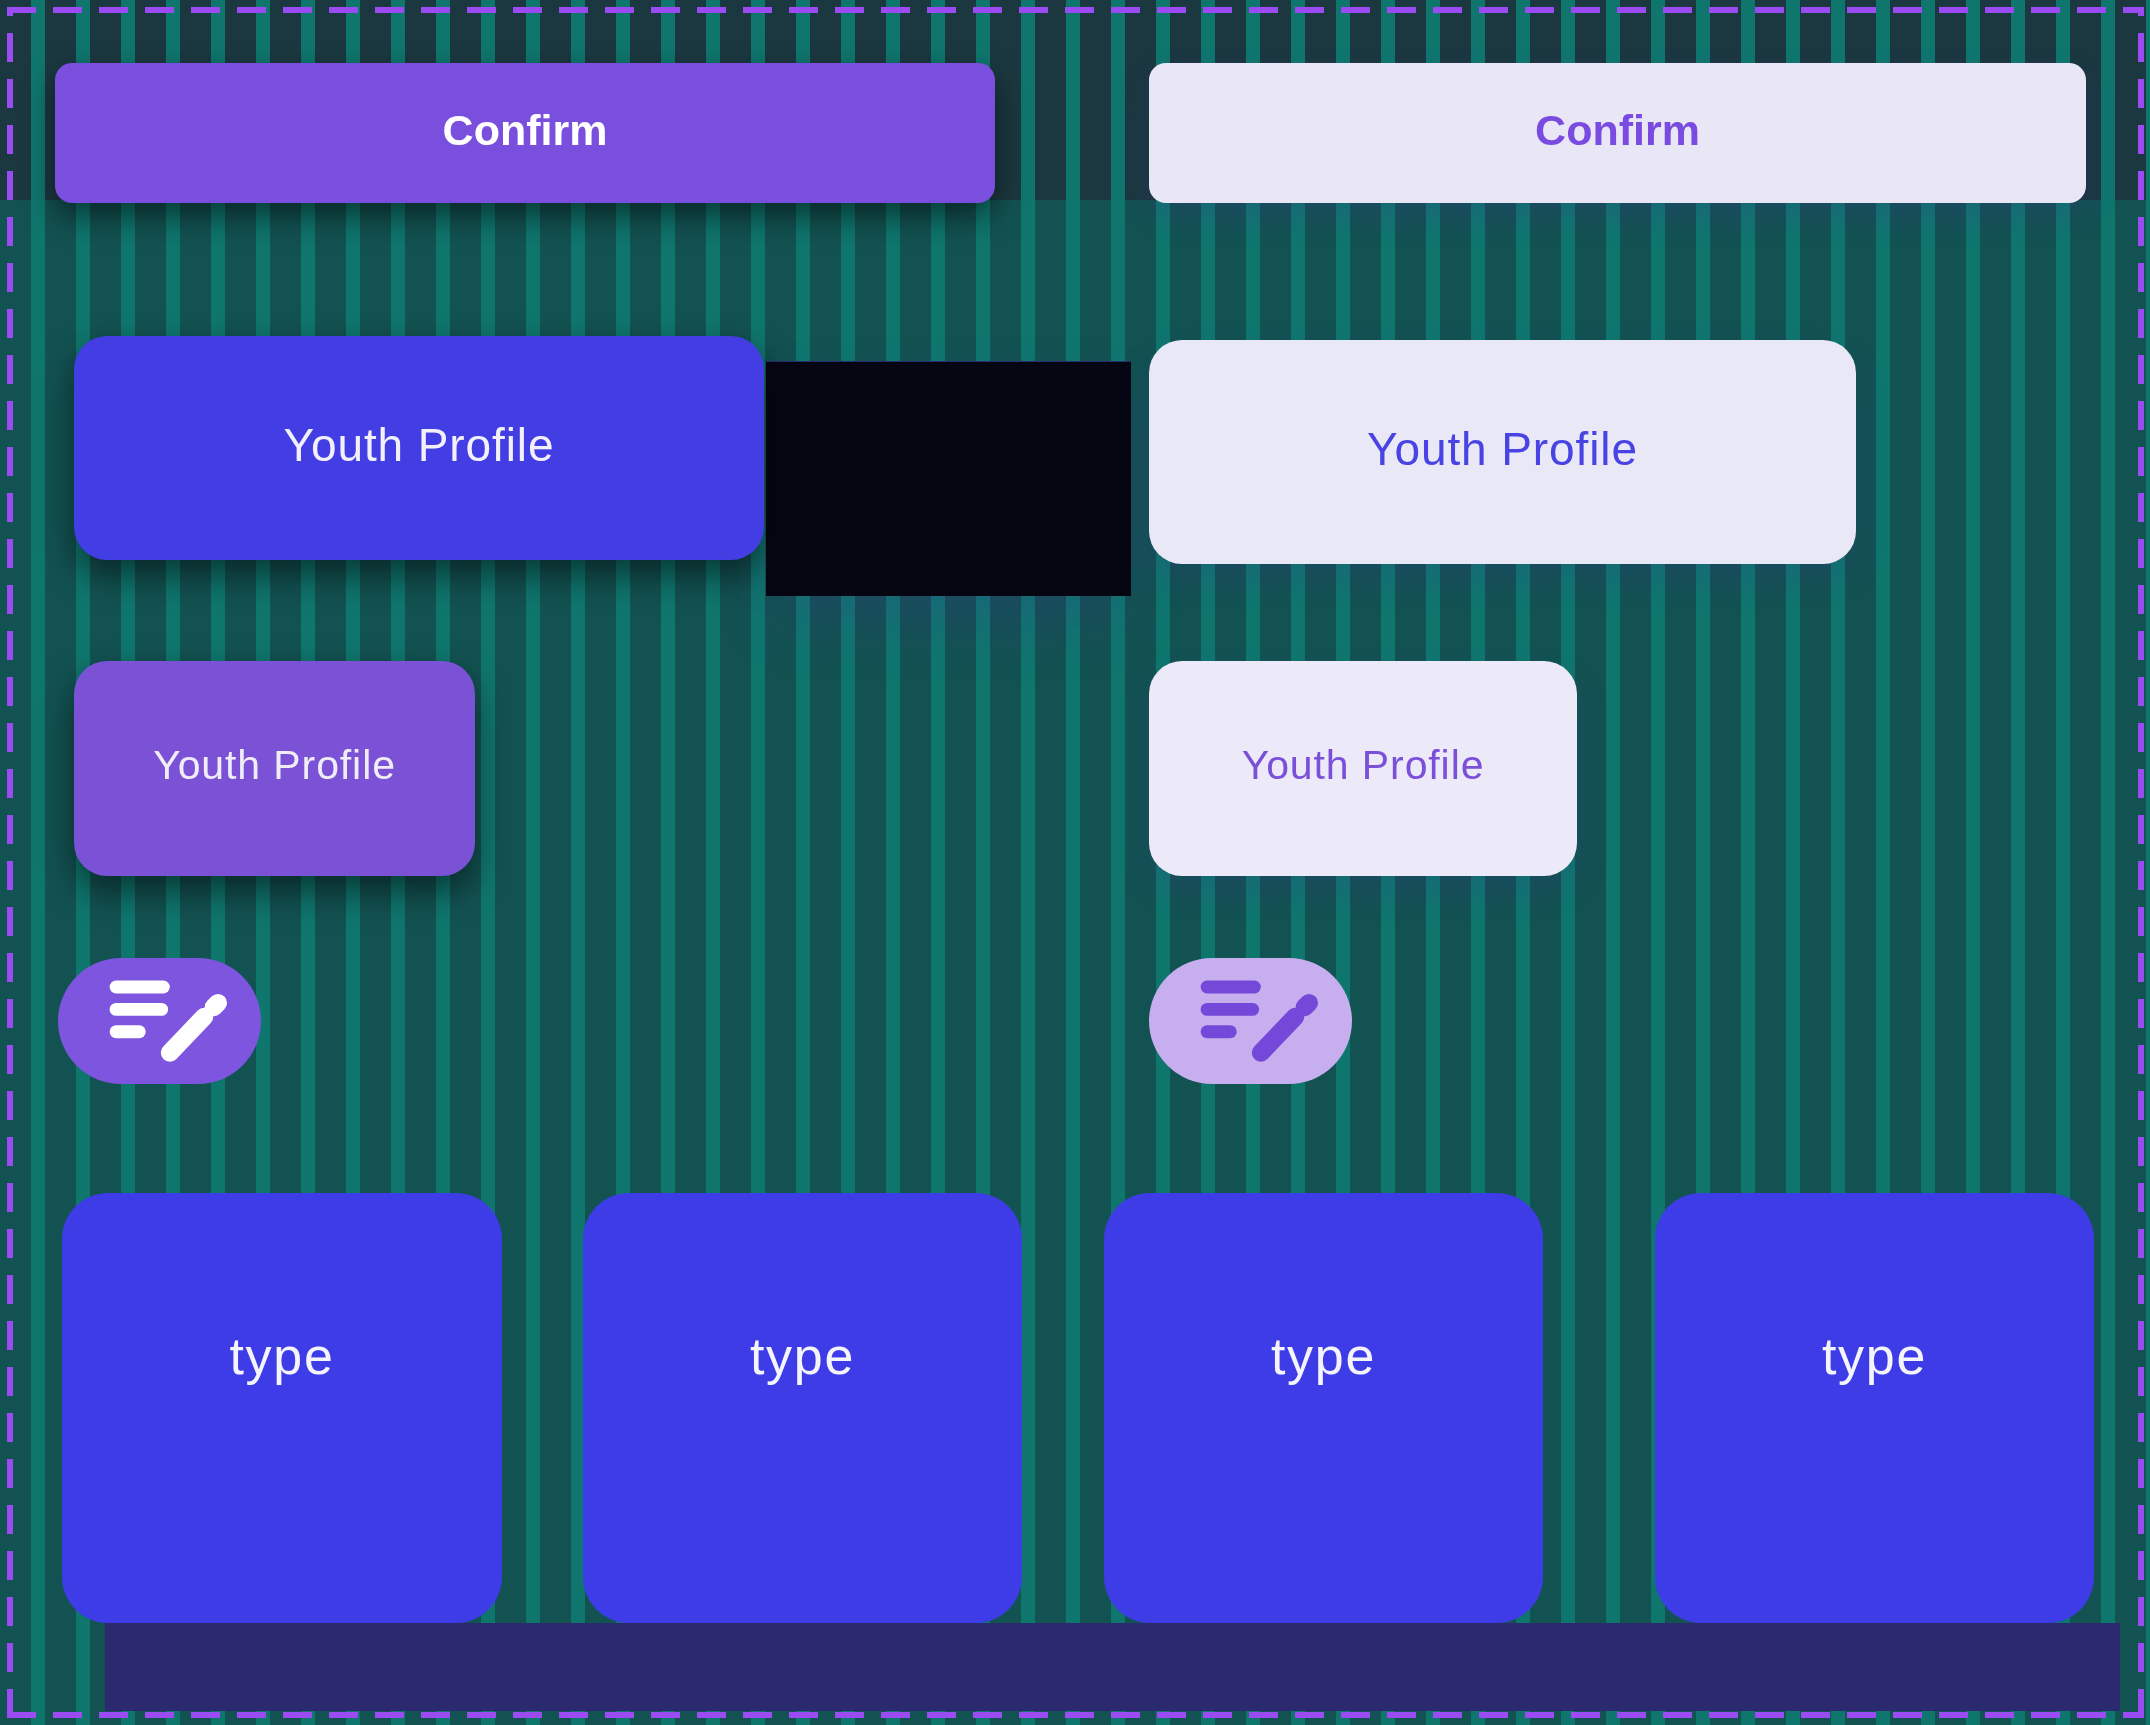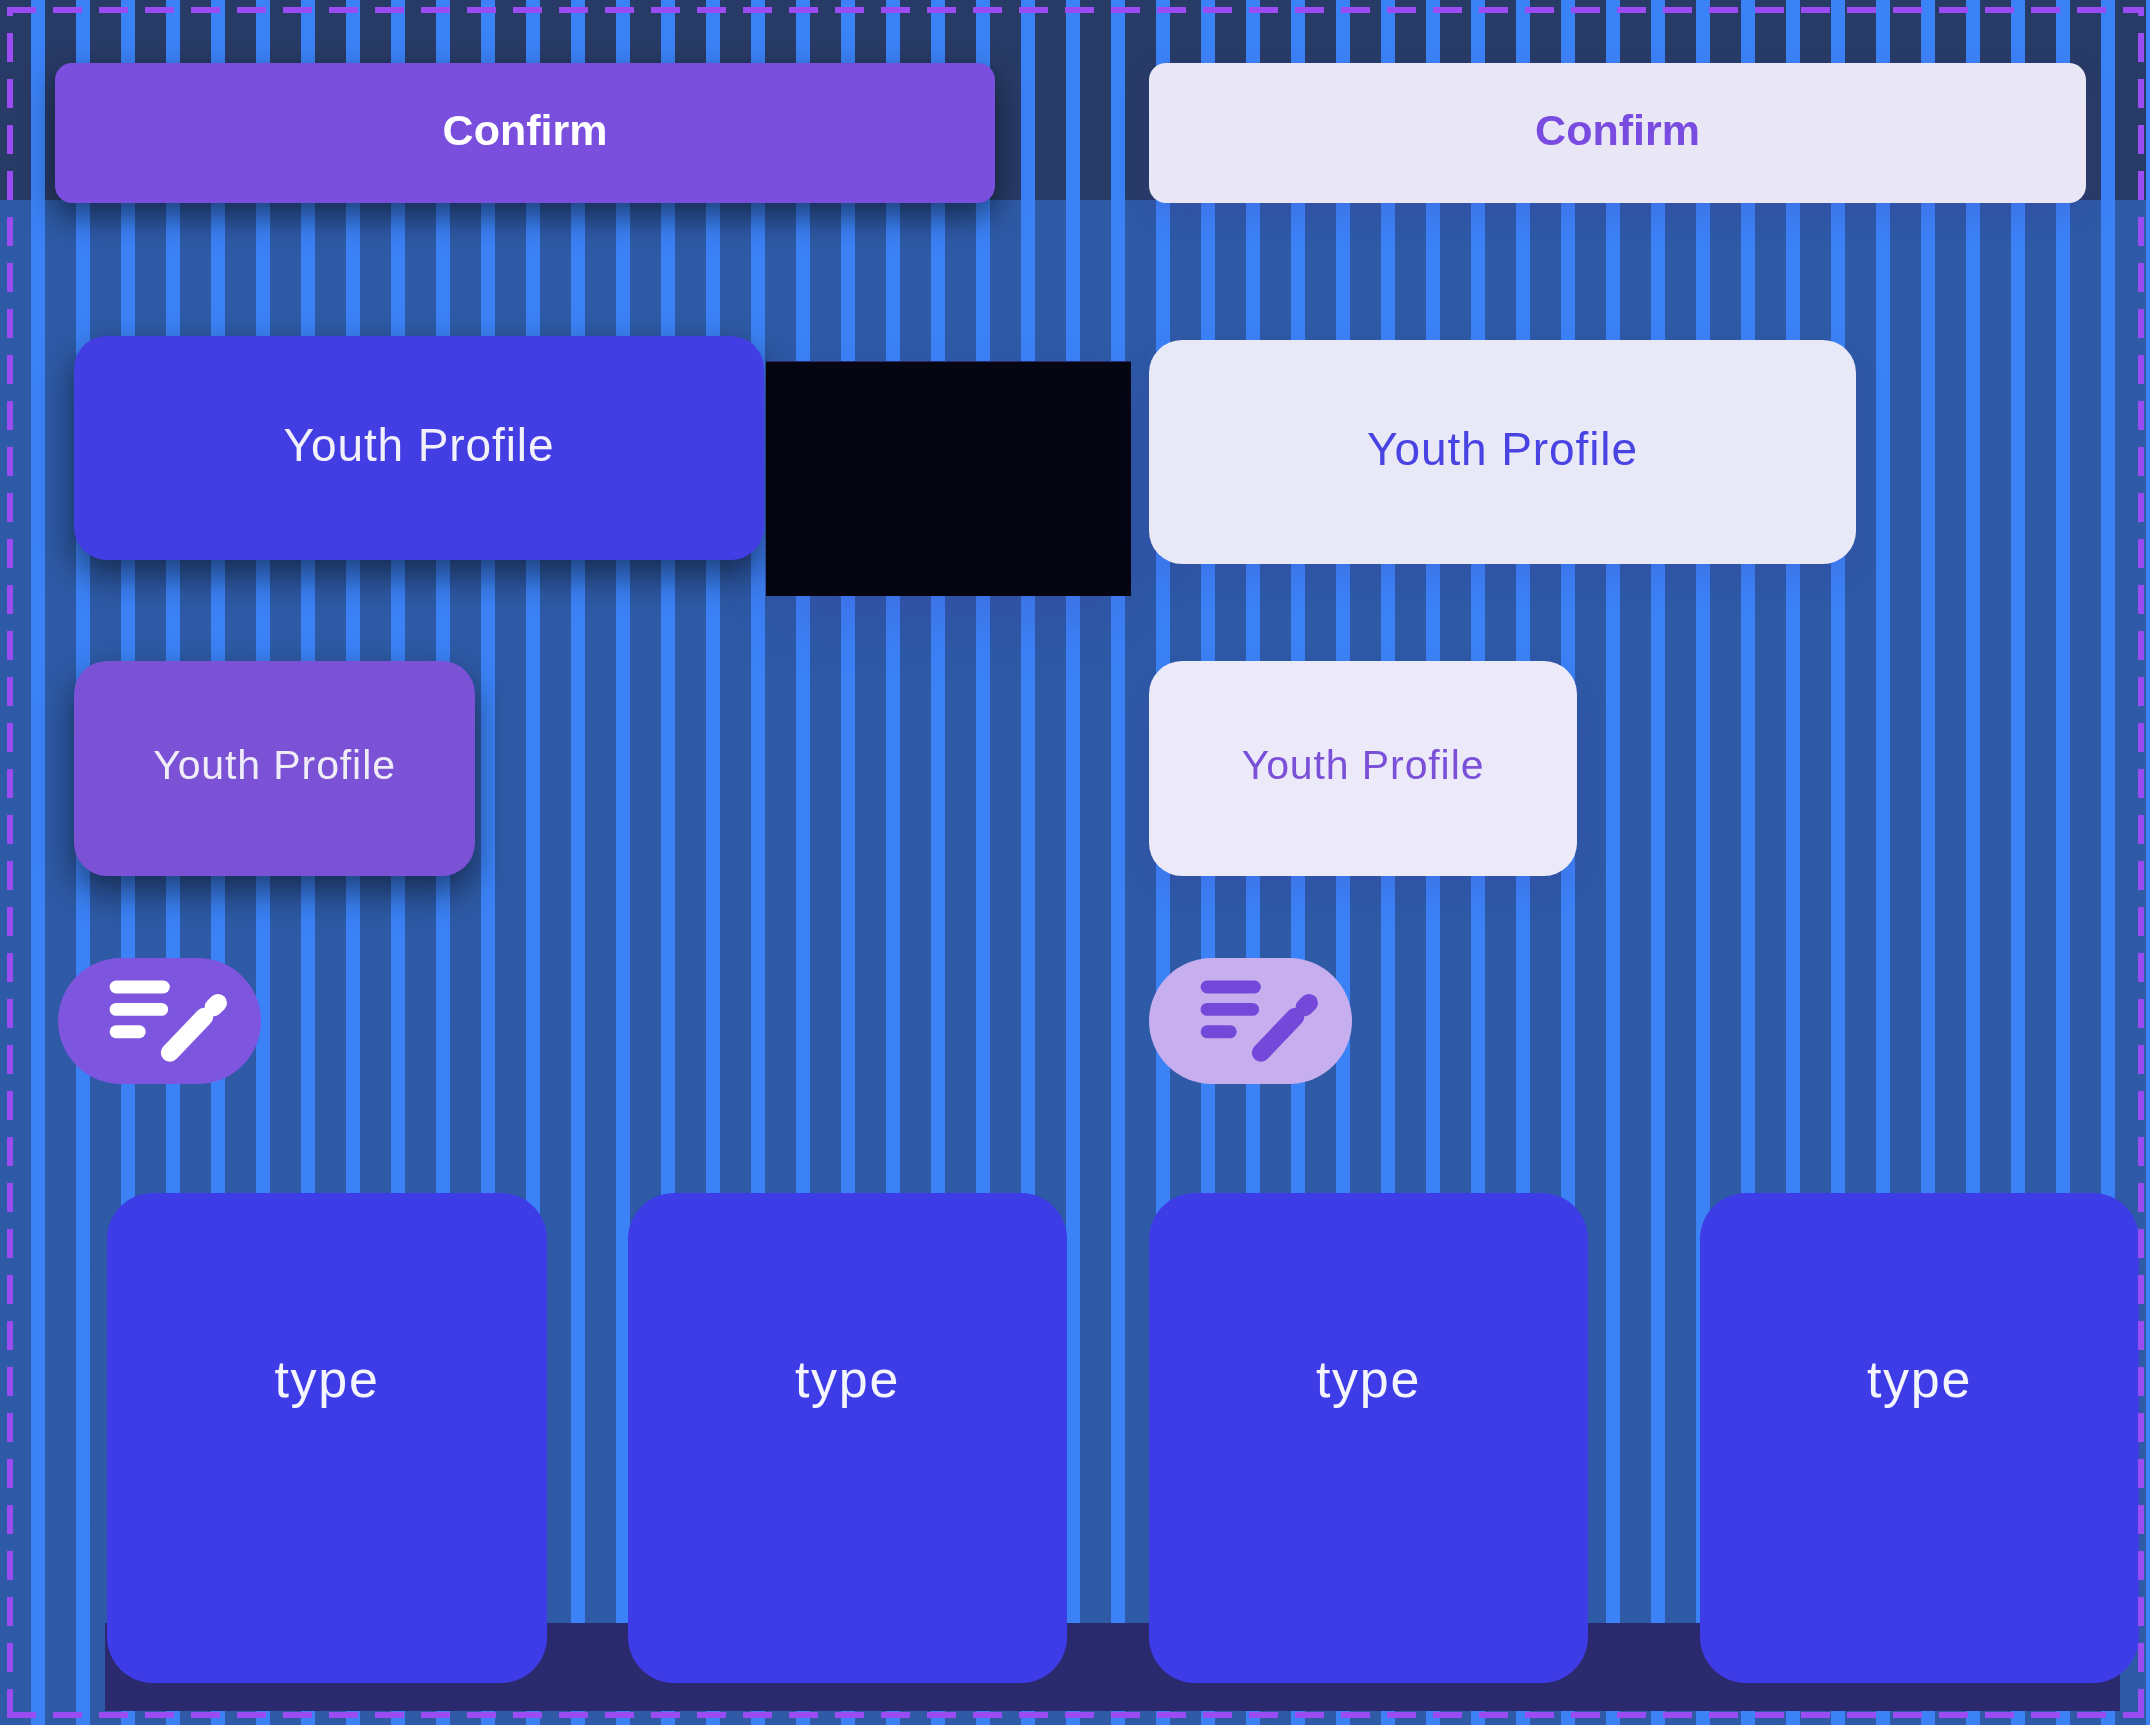--- a/index.html
+++ b/index.html
@@ -1,19 +1,19 @@
 <!DOCTYPE html>
 <html style="font-size:13.8px"><head>
 <meta charset="utf-8">
 <style>
   html,body{margin:0;padding:0;background:#000;}
   .canvas{
     position:relative;
     width:2151px;height:1725px;
-    background:#3b82f6;
+    background:#0f766e;
     overflow:hidden;
     font-family:"DejaVu Sans", sans-serif;
   }
   
   .stripes{
     position:absolute;inset:0;
     background:repeating-linear-gradient(90deg,
       rgba(24,24,36,0.38) 0px, rgba(24,24,36,0.38) 31px,
       rgba(0,0,0,0) 31px, rgba(0,0,0,0) 45px);
     pointer-events:none;
@@ -82,22 +82,22 @@
   }
   .pill{
     position:absolute;top:958px;width:203px;height:126px;border-radius:63px;
     display:flex;align-items:center;justify-content:center;z-index:5;cursor:pointer;border:none;
   }
   .pill-primary{left:58px;background:#7e55de;color:#ffffff;}
   .pill-light{left:1149px;background:#c7aeee;color:#7448d8;}
   .pill svg{width:203px;height:126px;display:block;}
 
   .card{
-    position:absolute;top:1193px;height:490px;border-radius:46px;
-    background:#3e3ce6;color:#f4f4fd;z-index:5;cursor:pointer;border:none;margin-left:45px;
+    position:absolute;top:1193px;height:430px;border-radius:46px;
+    background:#3e3ce6;color:#f4f4fd;z-index:5;cursor:pointer;border:none;
   }
   .card .lbl{
     position:absolute;left:0;right:0;top:38%;transform:translateY(-50%);
     text-align:center;font-size:52px;letter-spacing:1.7px;font-weight:500;
   }
   .card1{left:62px;width:440px;}
   .card2{left:583px;width:439px;}
   .card3{left:1104px;width:439px;}
   .card4{left:1655px;width:439px;}
 

